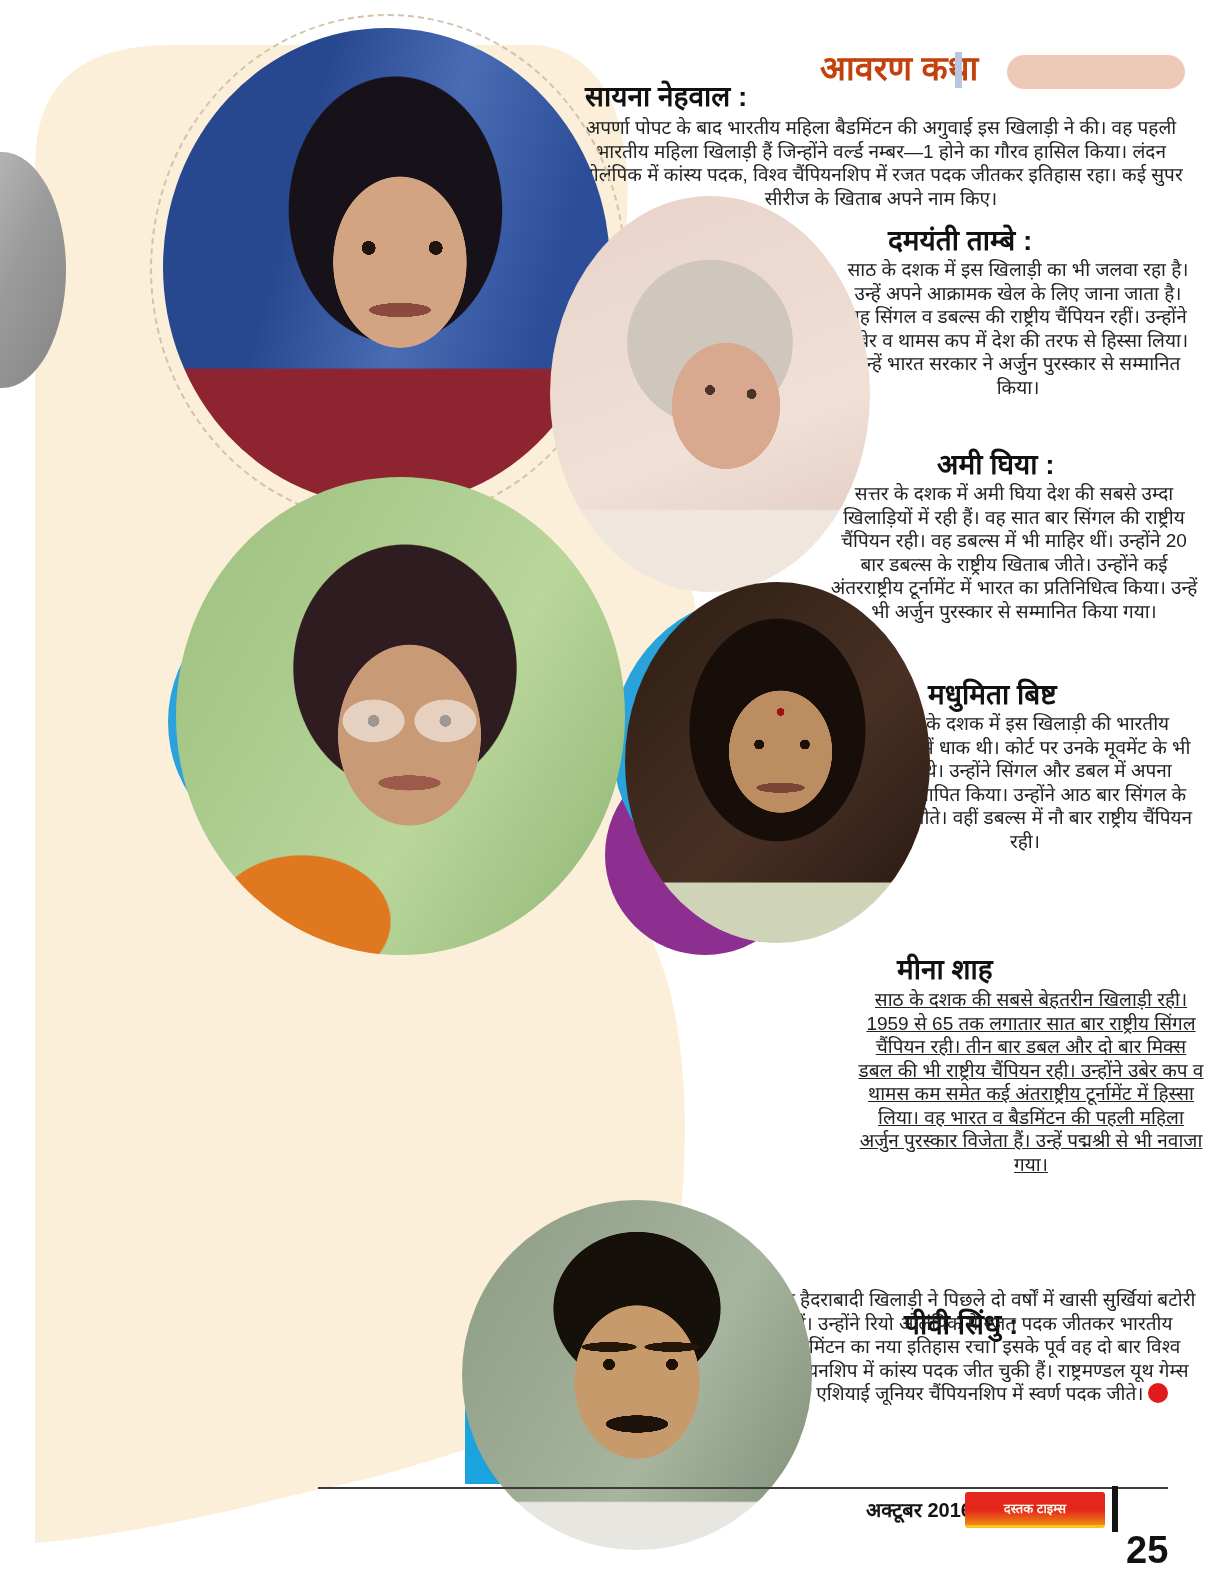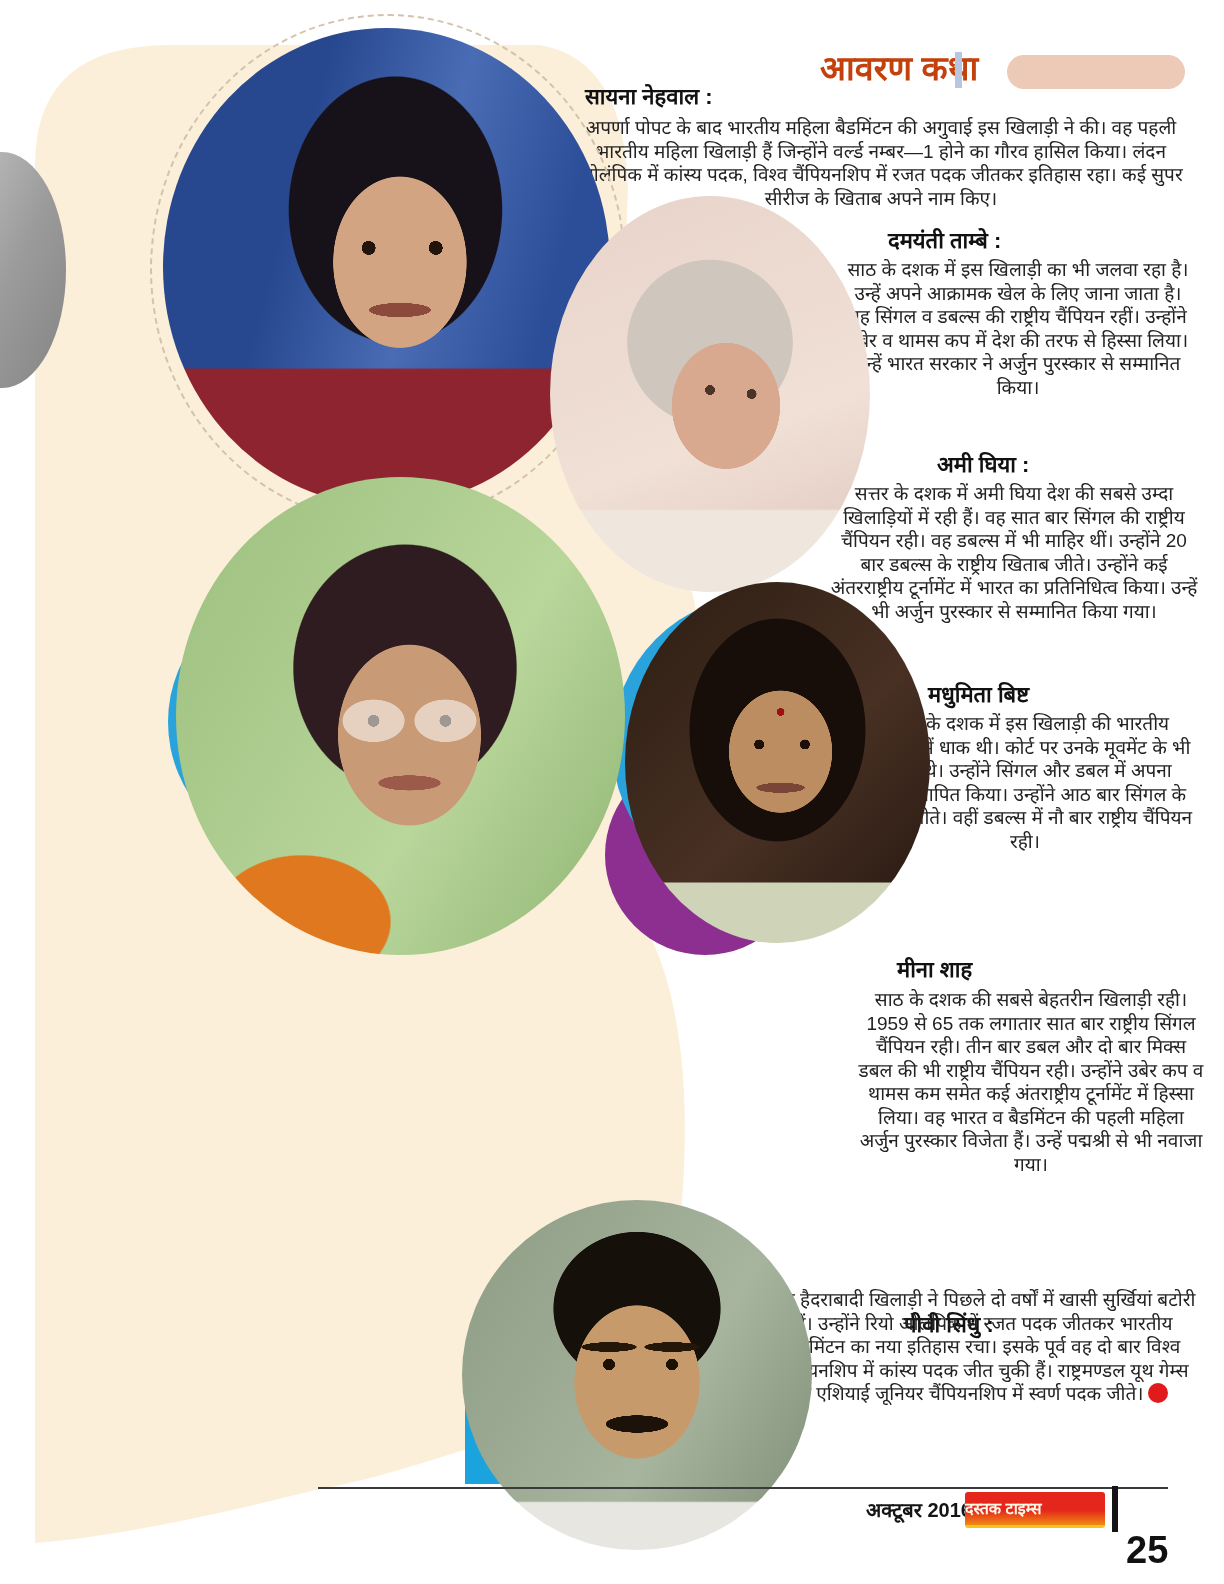--- a/index.html
+++ b/index.html
@@ -82,42 +82,42 @@
     radial-gradient(ellipse 18% 22% at 50% 52%,#c79a6b 99%,transparent),
     radial-gradient(ellipse 24% 22% at 50% 31%,#15100a 99%,transparent),
     linear-gradient(to bottom,transparent 86%,#e8e6e0 86.5%),
     linear-gradient(120deg,#8d9c85,#a7b49e 60%,#7e8d77);}
   
   #hdr-title{left:820px;top:44px;font-size:34px;font-weight:bold;color:#c2410c;z-index:10;}
   #hdr-bar{left:955px;top:52px;width:7px;height:36px;background:#b9c6e2;z-index:10;}
   #hdr-pill{left:1007px;top:55px;width:178px;height:34px;border-radius:17px;background:#eccab7;z-index:10;}
   
   .sec{z-index:10;}
-  .sec h2{margin:0;font-size:22px;font-weight:bold;color:#111;line-height:30px;}
+  .sec h2{margin:0;font-size:28px;font-weight:bold;color:#111;line-height:30px;}
   .sec p{margin:0;font-size:19px;line-height:23.5px;color:#222;text-align:center;}
   #sec-0 h2{position:absolute;left:585px;top:82px;}
   #sec-0 p{position:absolute;left:572px;top:116px;width:618px;}
   #sec-1 h2{position:absolute;left:888px;top:226px;}
   #sec-1 p{position:absolute;left:842px;top:258px;width:352px;}
   #sec-2 h2{position:absolute;left:937px;top:450px;}
   #sec-2 p{position:absolute;left:830px;top:482px;width:368px;}
   #sec-3 h2{position:absolute;left:928px;top:680px;}
   #sec-3 p{position:absolute;left:856px;top:712px;width:338px;}
   #sec-4 h2{position:absolute;left:880px;top:955px;margin-left:17px;}
-  #sec-4 p{position:absolute;left:858px;top:988px;width:346px;}
+  #sec-4 p{position:absolute;left:858px;top:988px;width:346px;text-decoration:underline;}
   #sec-5 h2{position:absolute;left:882px;top:1310px;margin-left:22px;}
   #sec-5 p{position:absolute;left:772px;top:1288px;width:424px;}
   .red-dot{display:inline-block;width:20px;height:20px;border-radius:50%;
     background:#e11b1b;vertical-align:-3px;margin-left:4px;}
   
   #footer-line{left:318px;top:1487px;width:850px;height:2px;background:#3a3a3a;z-index:10;}
   #footer-date{left:866px;top:1496px;font-size:20px;font-weight:bold;color:#141414;z-index:11;}
   #footer-logo{left:965px;top:1492px;width:140px;height:33px;border-radius:3px;z-index:11;
     background:linear-gradient(to bottom,#e4261c 55%,#f08a14);border-bottom:3px solid #f5c517;
-    color:#fff9e8;font-weight:bold;font-size:16px;line-height:33px;text-align:left;}
+    color:#fff9e8;font-weight:bold;font-size:13px;line-height:33px;text-align:center;}
   #footer-bar{left:1112px;top:1486px;width:6px;height:46px;background:#141414;z-index:11;}
   #footer-pageno{left:1126px;top:1485px;font-size:38px;font-weight:bold;color:#111;z-index:11;margin-top:44px;}
 </style>
 </head>
 <body>
 
 <svg id="beige-blob" class="abs" width="1224" height="1584" viewBox="0 0 1224 1584">
   <path fill="#fcefd9" d="M 35 165 Q 35 45 170 45 L 540 45 Q 625 60 628 190
     C 620 330 648 470 662 555 C 708 585 708 645 658 700 C 632 780 632 860 652 940
     C 682 1005 690 1100 682 1200 C 676 1300 662 1385 640 1455 L 600 1472

